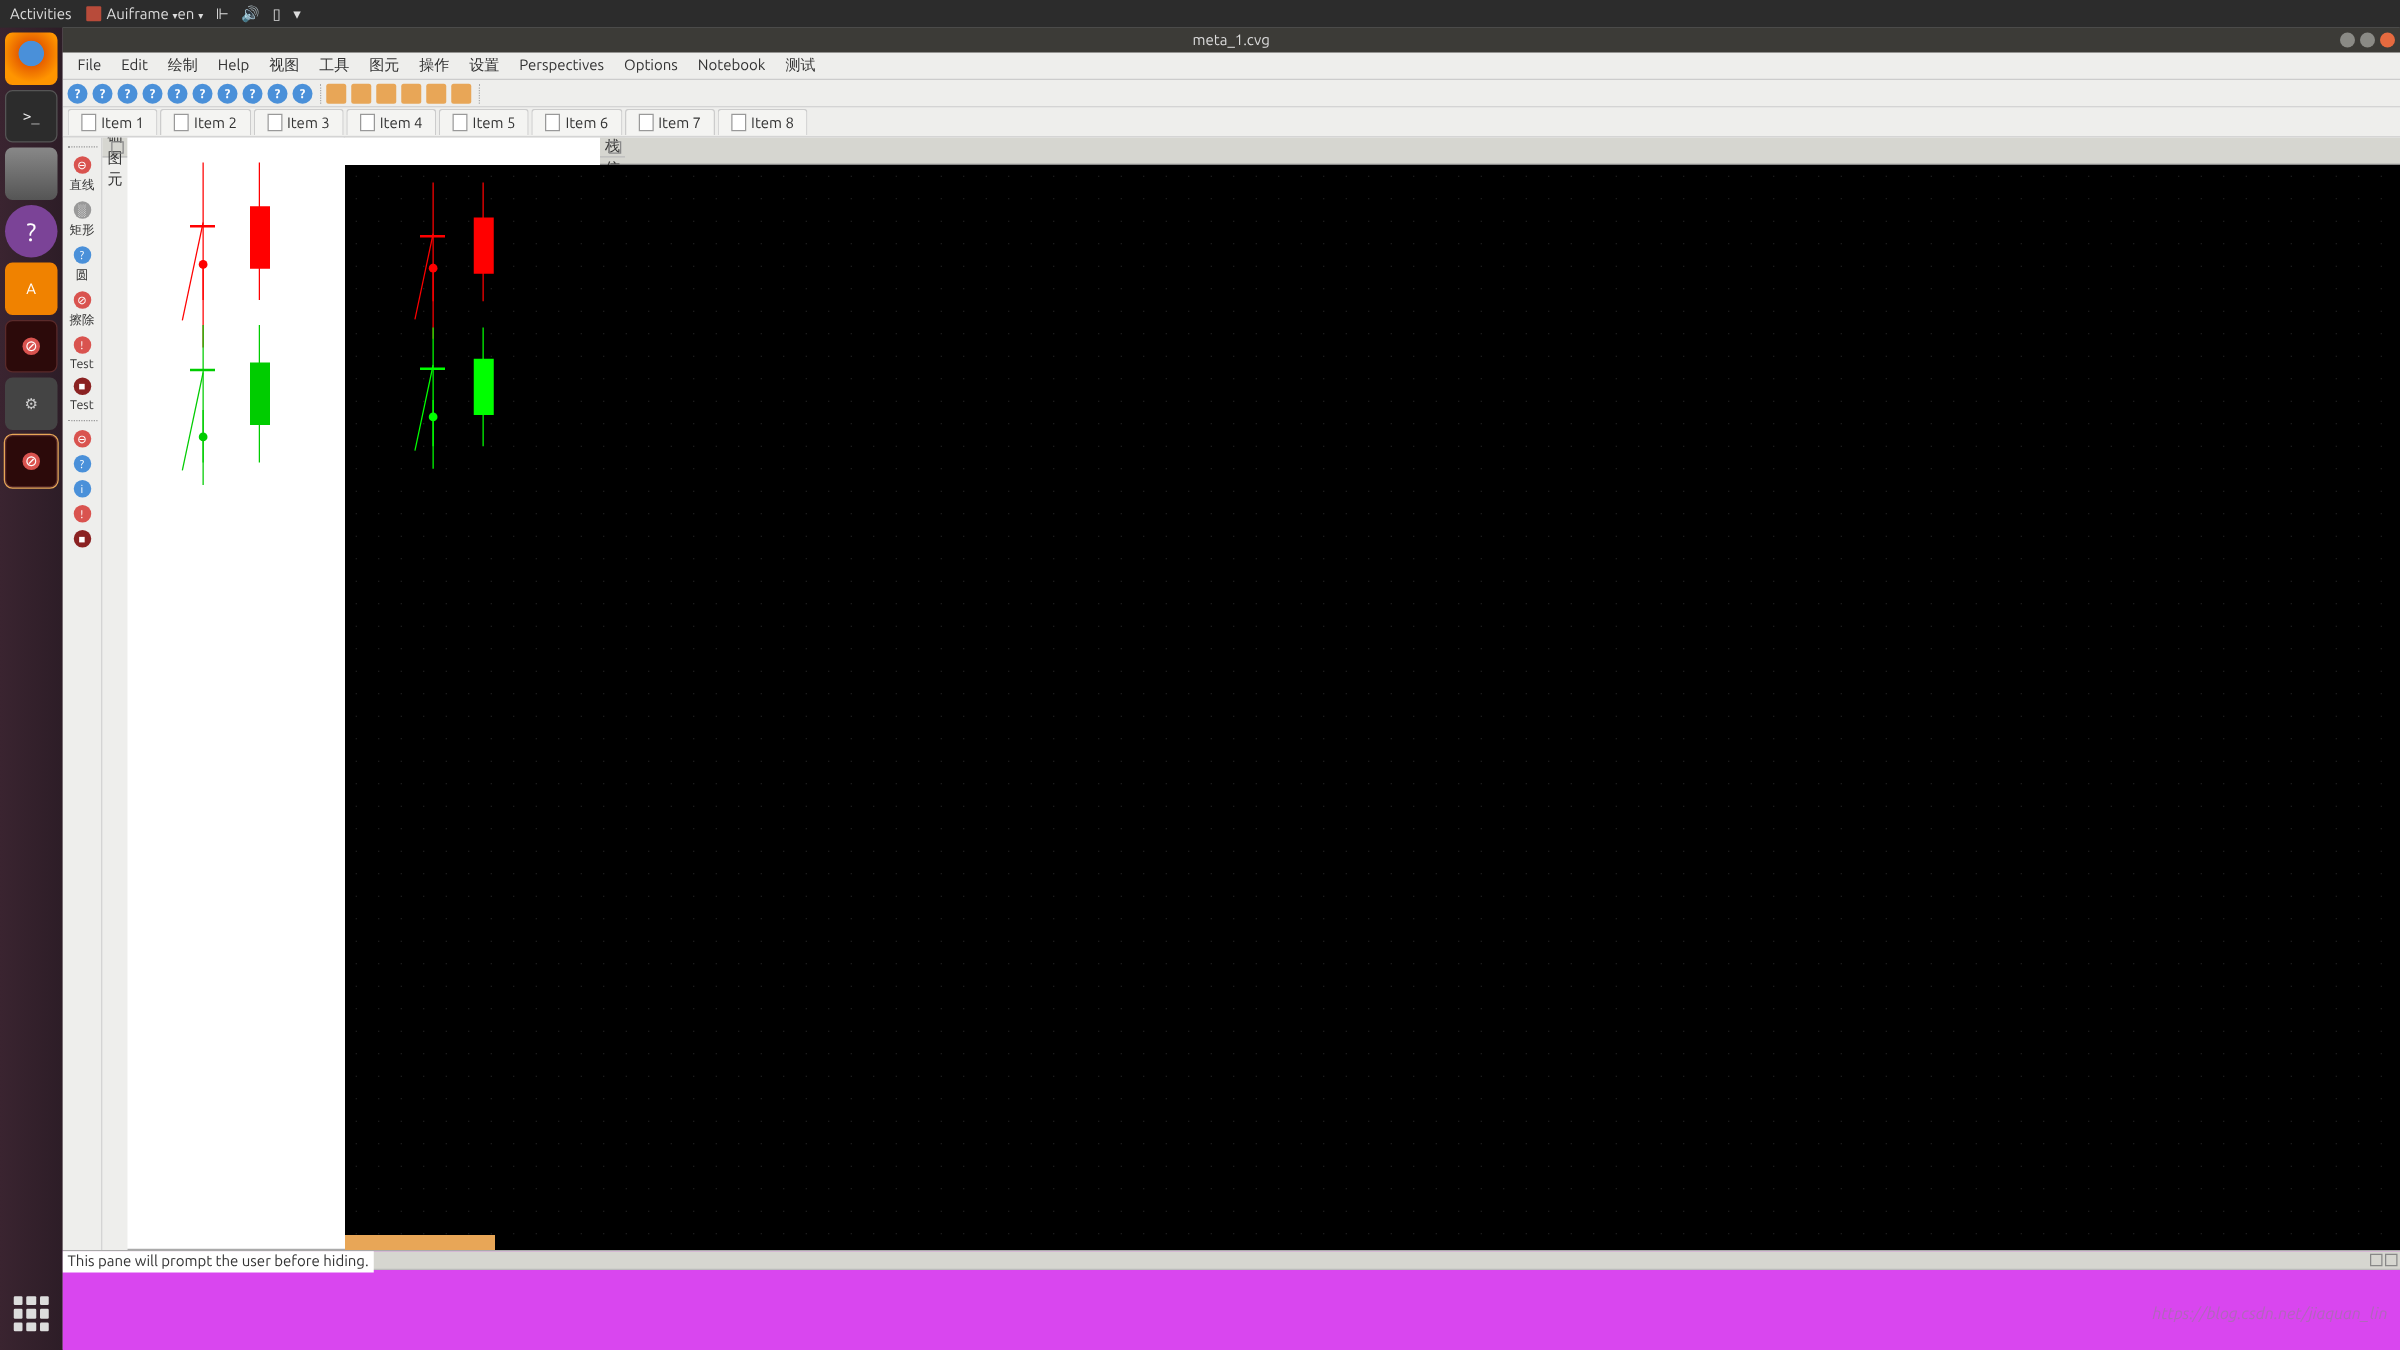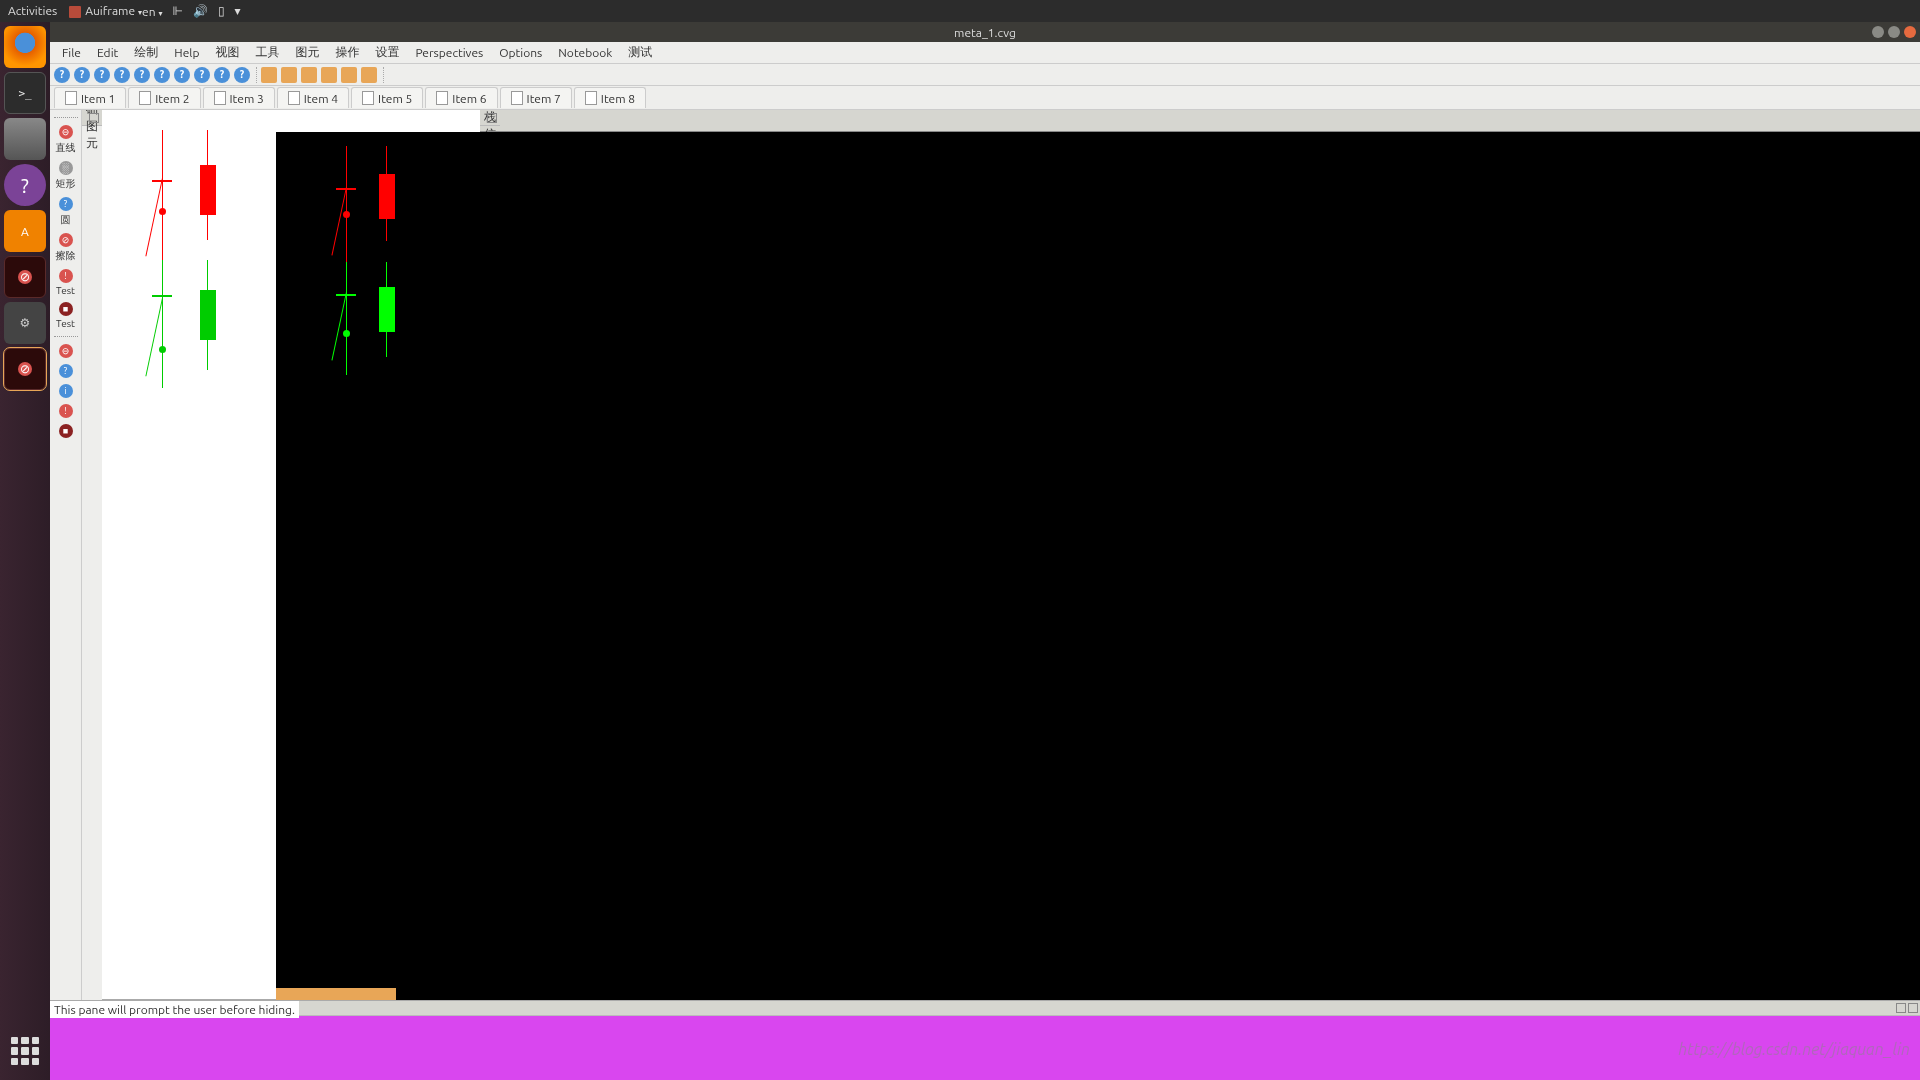--- a/index.html
+++ b/index.html
@@ -70,21 +70,21 @@
 
 
 .textpane { height: 80px; background:#d946ef; border-top:1px solid #aaa; display:flex; flex-direction:column; }
 .textpane .head { height:15px; background:#d6d6d0; border-bottom:1px solid #bbb; padding:0 4px; font-size:10px; color:#333; display:flex; align-items:center; position:relative; }
 .textpane .head .btns { position:absolute; right:2px; display:flex; gap:2px; }
 .textpane .head .b { width:10px; height:10px; border:1px solid #888; }
 .textpane .body { flex:1; padding:2px 4px; font-size:11px; color:#333; background:#fff; }
 
 .statusbar { height:18px; background:#eeeeec; border-top:1px solid #ccc; padding:2px 6px; font-size:11px; color:#333; font-family:monospace; }
 
-.watermark { position:fixed; right:10px; bottom:22px; color:#888; font-size:16px; opacity:0.5; font-style:italic; }
+.watermark { position:fixed; right:10px; bottom:22px; color:#888; font-size:13px; opacity:0.5; font-style:italic; }
 </style>
 </head>
 <body>
 
 <div class="topbar">
   <div class="left">
     <span>Activities</span>
     <span><span class="appicon"></span><span>Auiframe</span><span class="dropdown-tri">▾</span></span>
   </div>
   <div class="right">

